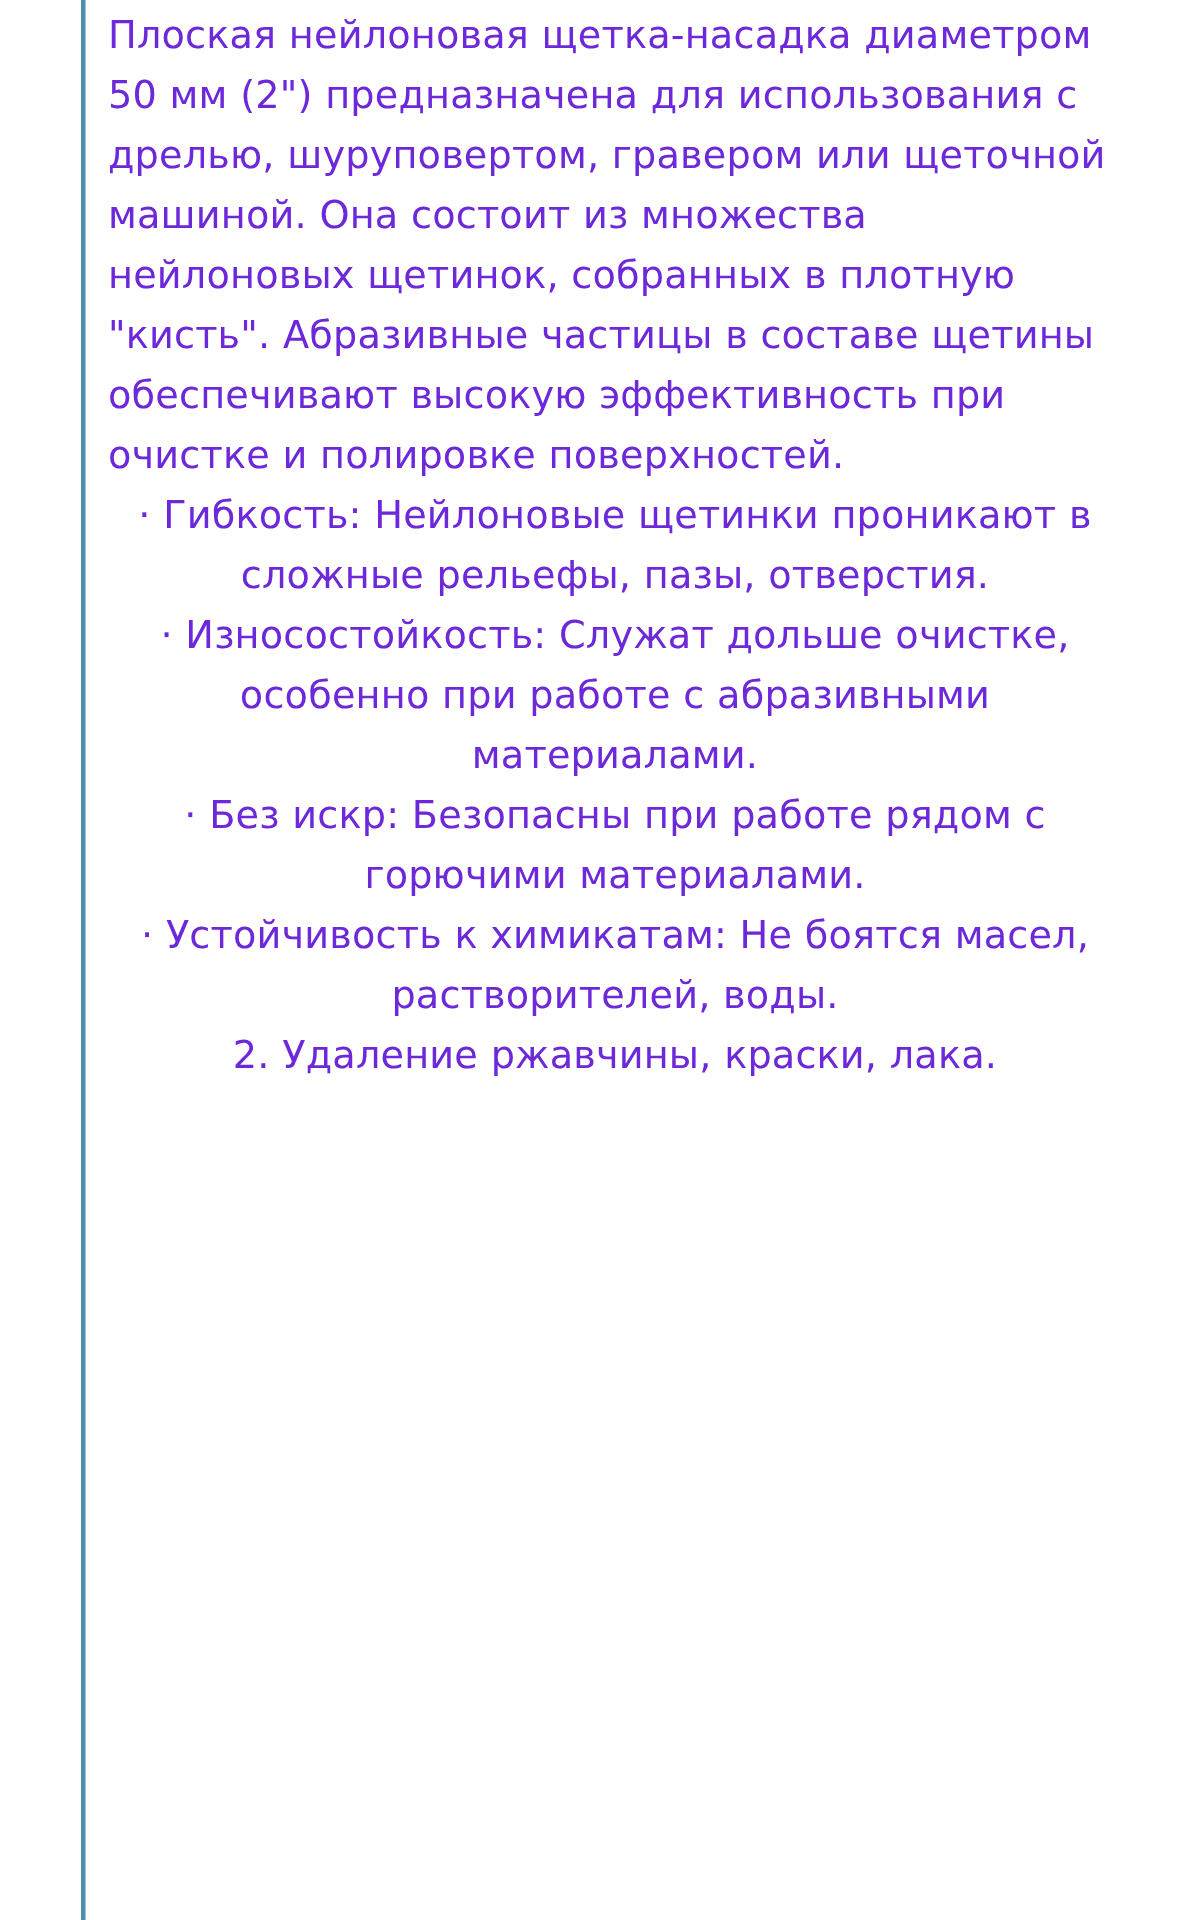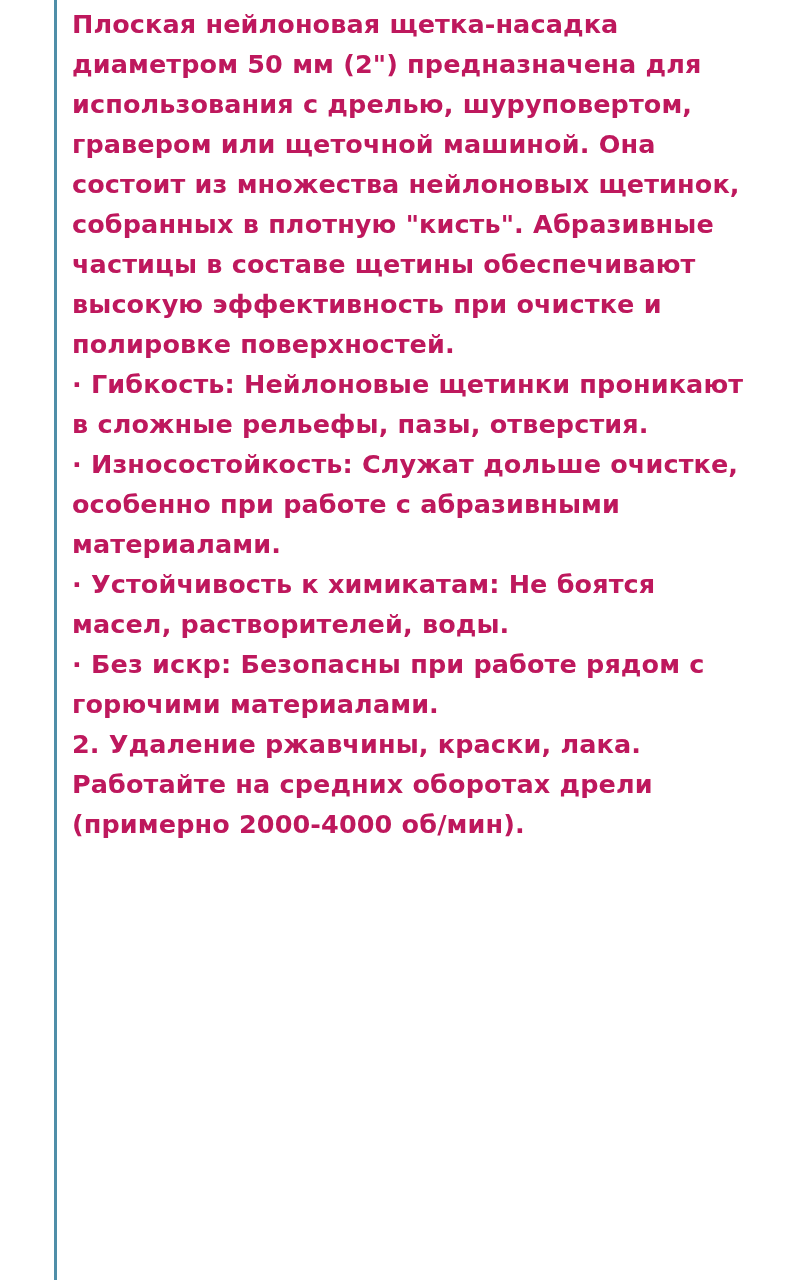--- a/index.html
+++ b/index.html
@@ -34,41 +34,41 @@
     left: 72px;
     top: 0px;
     width: 676px;
   }
   .para {
     font-size: 25.5px;
     line-height: 40px;
     letter-spacing: 0.1px;
     margin: 0;
     padding: 0;
-    color: #be185d;
-    font-weight: 700;
+    color: #6d28d9;
+    font-weight: 400;
     word-spacing: 0.2px;
   }
   .para + .para {
     margin-top: 0;
+    text-align: center;
   }
   .block-intro {
     padding-top: 4px;
   }
 </style>
 </head>
 <body>
 
 <div class="page">
 
   <div class="accent-rule"></div>
 
   <div class="content">
     <p class="para block-intro">Плоская нейлоновая щетка-насадка диаметром 50 мм (2") предназначена для использования с дрелью, шуруповертом, гравером или щеточной машиной. Она состоит из множества нейлоновых щетинок, собранных в плотную "кисть". Абразивные частицы в составе щетины обеспечивают высокую эффективность при очистке и полировке поверхностей.</p>
     <p class="para">· Гибкость: Нейлоновые щетинки проникают в сложные рельефы, пазы, отверстия.</p>
     <p class="para">· Износостойкость: Служат дольше очистке, особенно при работе с абразивными материалами.</p>
+    <p class="para">· Без искр: Безопасны при работе рядом с горючими материалами.</p>
     <p class="para">· Устойчивость к химикатам: Не боятся масел, растворителей, воды.</p>
-    <p class="para">· Без искр: Безопасны при работе рядом с горючими материалами.</p>
     <p class="para">2. Удаление ржавчины, краски, лака.</p>
-    <p class="para">Работайте на средних оборотах дрели (примерно 2000-4000 об/мин).</p>
   </div>
 
 </div>
 
 </body></html>

